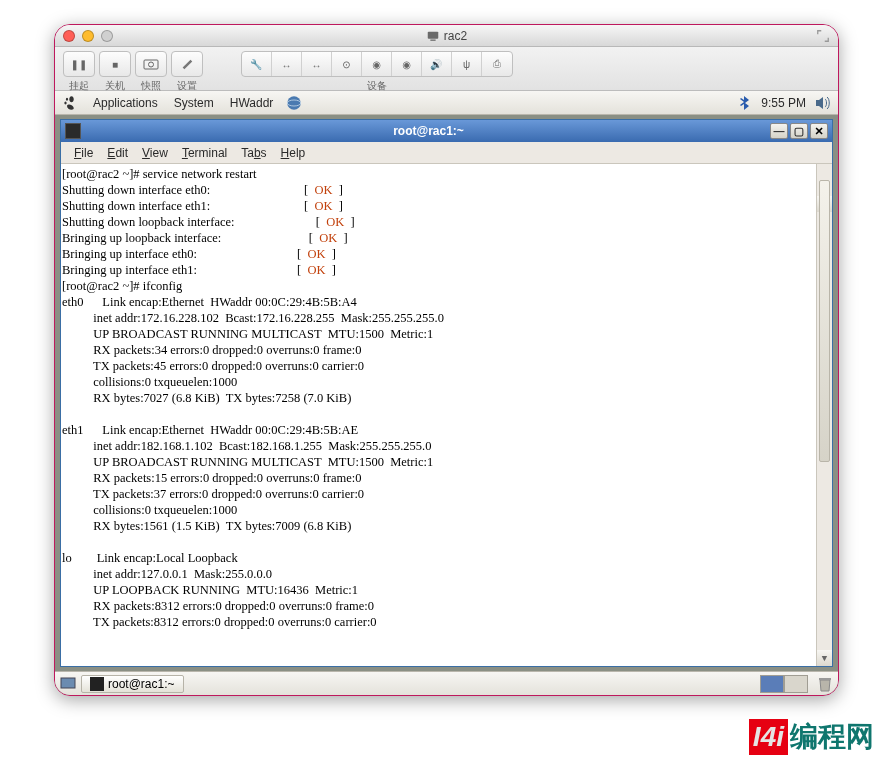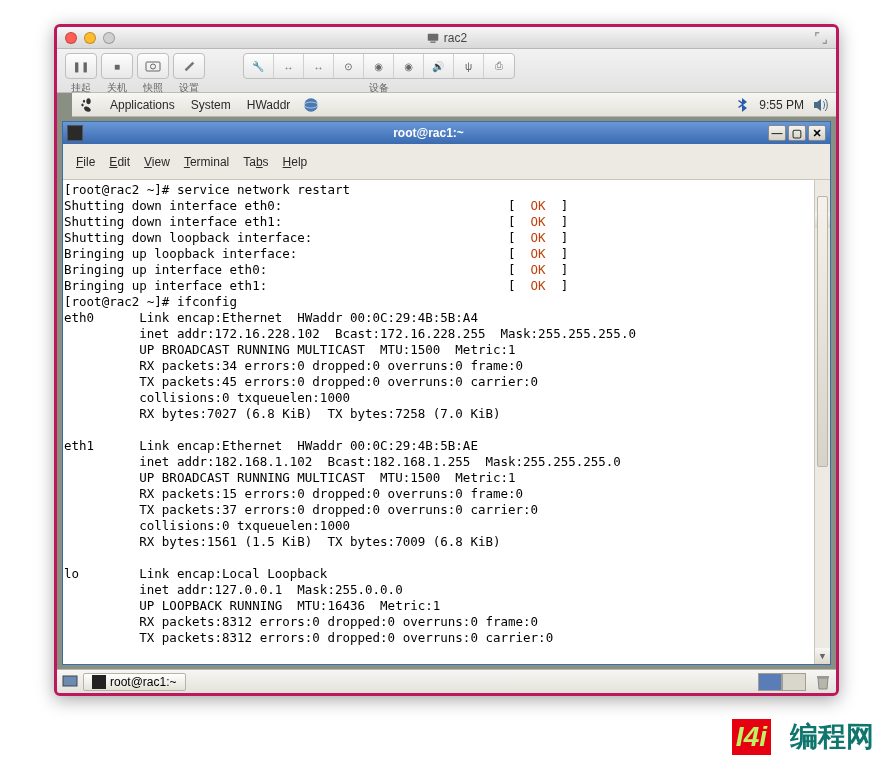--- a/index.html
+++ b/index.html
@@ -1,76 +1,76 @@
 <!DOCTYPE html>
 <html><head>
 <meta charset="utf-8">
 <style>
 * { margin: 0; padding: 0; box-sizing: border-box; }
 body { font-family: "Lucida Grande", Arial, sans-serif; background: #fff; width: 890px; height: 764px; position: relative; }
 
 
-.mac-window { position: absolute; left: 54px; top: 24px; width: 785px; height: 672px; background: #ededed; border: 3px solid #be185d; border-radius: 6px; box-shadow: 0 4px 18px rgba(0,0,0,0.35); overflow: hidden; }
+.mac-window { position: absolute; left: 54px; top: 24px; width: 785px; height: 672px; background: #ededed; border: 1px solid #be185d; border-radius: 16px; box-shadow: 0 4px 18px rgba(0,0,0,0.35); overflow: hidden; }
 .titlebar { height: 22px; background: linear-gradient(#f6f6f6,#d8d8d8); display: flex; align-items: center; padding: 0 8px; border-bottom: 1px solid #b8b8b8; position: relative; }
 .traffic { display: flex; gap: 7px; }
 .tl { width: 12px; height: 12px; border-radius: 50%; border: 0.5px solid rgba(0,0,0,0.25); }
 .tl.red { background: #ff5f57; }
 .tl.yel { background: #febc2e; }
 .tl.grn { background: #d0d0d0; }
 .titlebar-title { position: absolute; left: 0; right: 0; text-align: center; font-size: 12px; color: #444; display: flex; align-items: center; justify-content: center; gap: 4px; }
 .fullscreen-icon { margin-left: auto; width: 14px; height: 14px; color: #888; }
 
 
 .host-toolbar { height: 44px; background: linear-gradient(#f2f2f2,#e2e2e2); border-bottom: 1px solid #bcbcbc; display: flex; align-items: flex-start; padding: 4px 8px 0 8px; gap: 4px; font-size: 10px; color: #555; }
 .tb-group { display: flex; border: 1px solid #bfbfbf; border-radius: 4px; background: linear-gradient(#fdfdfd,#e8e8e8); }
 .tb-btn { width: 30px; height: 24px; display: flex; align-items: center; justify-content: center; border-right: 1px solid #d0d0d0; color: #666; }
 .tb-btn:last-child { border-right: none; }
 .tb-section { display: flex; flex-direction: column; align-items: center; gap: 2px; }
 .tb-label { font-size: 10px; color: #666; }
 .spacer { flex: 1; }
 
 
 .guest { position: absolute; left: 0; right: 0; top: 66px; bottom: 0; background: #8a8f84; }
-.gnome-panel { height: 24px; background: linear-gradient(#f7f6f3,#e4e2db); border-bottom: 1px solid #b9b6ac; display: flex; align-items: center; padding: 0 6px; font-size: 12px; color: #2a2a2a; margin-left: 15px; }
+.gnome-panel { height: 24px; background: linear-gradient(#f7f6f3,#e4e2db); border-bottom: 1px solid #b9b6ac; display: flex; align-items: center; padding: 0 6px; font-size: 12px; color: #2a2a2a; }
 .gnome-panel .foot { width: 18px; height: 18px; margin-right: 6px; }
 .gnome-menu { padding: 0 8px; }
 .gnome-panel .right { margin-left: auto; display: flex; align-items: center; gap: 8px; }
 .bt-icon { width: 16px; height: 16px; color: #2a5cad; }
 .time { font-size: 12px; }
 .vol-icon { width: 18px; height: 18px; }
 
 
 .term-window { position: absolute; left: 5px; top: 28px; right: 5px; bottom: 28px; border: 1px solid #3a6ea5; background: #fff; display: flex; flex-direction: column; }
 .term-title { height: 22px; background: linear-gradient(#6998d8,#3a6bb0); color: #fff; display: flex; align-items: center; padding: 0 4px; font-size: 12px; font-weight: bold; }
 .term-title .icon { width: 16px; height: 16px; background: #2a2a2a; margin-right: 6px; border: 1px solid #555; }
 .term-title .ttl { flex: 1; text-align: center; }
 .win-btns { display: flex; gap: 2px; }
 .win-btn { width: 18px; height: 16px; background: linear-gradient(#f4f3ef,#d4d2c8); border: 1px solid #888; border-radius: 2px; display: flex; align-items: center; justify-content: center; font-size: 11px; color: #333; font-family: sans-serif; }
-.term-menu { height: 36px; background: #ede9e3; border-bottom: 1px solid #cac6bc; display: flex; align-items: center; padding: 0 6px; font-size: 12px; color: #2a2a2a; gap: 0; }
+.term-menu { height: 22px; background: #ede9e3; border-bottom: 1px solid #cac6bc; display: flex; align-items: center; padding: 0 6px; font-size: 12px; color: #2a2a2a; gap: 0; }
 .term-menu span { padding: 0 7px; }
 .term-menu u { text-decoration: underline; }
 .term-body { flex: 1; background: #fff; padding: 2px 1px; font-family: "DejaVu Sans Mono","Courier New",monospace; font-size: 12.5px; line-height: 16px; color: #000; overflow: hidden; position: relative; white-space: pre; }
 .scrollbar { position: absolute; right: 0; top: 0; bottom: 0; width: 16px; background: #ede9e3; border-left: 1px solid #cac6bc; }
 .sb-arrow { height: 16px; background: linear-gradient(#f7f6f2,#ddd9cf); display:flex; align-items:center; justify-content:center; color:#666; font-size:9px; }
 .sb-track { position:absolute; top:16px; bottom:16px; left:0; right:0; }
 .sb-thumb { position:absolute; left:2px; right:2px; top:0; height:60%; background: linear-gradient(#f4f2eb,#d6d3c8); border:1px solid #b9b5a9; border-radius:2px; }
 .ok { color: #c2410c; }
 
 
 .gnome-bottom { position: absolute; left:0; right:0; bottom:0; height: 24px; background: linear-gradient(#f7f6f3,#e4e2db); border-top: 1px solid #b9b6ac; display:flex; align-items:center; padding: 0 4px; font-size: 12px; }
 .task-btn { display:flex; align-items:center; gap:4px; padding: 1px 8px; background: linear-gradient(#fff,#e4e2d8); border:1px solid #b6b3a8; border-radius:2px; margin-left:4px; }
 .task-btn .ticon { width:14px; height:14px; background:#222; }
 .pager { margin-left:auto; display:flex; }
 .pager div { width:24px; height:18px; border:1px solid #a09d93; background:#d9d6cc; }
 .pager div.active { background:#5a7db8; }
 .trash { width:18px; height:18px; margin-left:8px; }
 
 
 .watermark { position:absolute; right:16px; bottom:8px; display:flex; align-items:center; font-family: "Microsoft YaHei", sans-serif; font-size:28px; font-weight:bold; }
-.wm-box { background:#e60012; color:#bef264; padding:2px 4px; font-style:italic; margin-right:19px; }
+.wm-box { background:#e60012; color:#e5e5e5; padding:2px 4px; font-style:italic; margin-right:2px; }
 .wm-text { color:#0f766e; }
 
 svg { display:block; }
 </style>
 </head>
 <body>
 
 <div class="mac-window">
   <div class="titlebar">
     <div class="traffic">
@@ -177,21 +177,21 @@
         </div>
       </div>
       <div class="term-menu">
         <span><u>F</u>ile</span>
         <span><u>E</u>dit</span>
         <span><u>V</u>iew</span>
         <span><u>T</u>erminal</span>
         <span>Ta<u>b</u>s</span>
         <span><u>H</u>elp</span>
       </div>
-      <div class="term-body" id="term-body"><div style="padding-right: 18px;">[root@rac2 ~]# service network restart
+      <div class="term-body" id="term-body"><div style="padding-right: 18px; font-family: Liberation Serif, serif;">[root@rac2 ~]# service network restart
 Shutting down interface eth0:                              [  <span class="ok">OK</span>  ]
 Shutting down interface eth1:                              [  <span class="ok">OK</span>  ]
 Shutting down loopback interface:                          [  <span class="ok">OK</span>  ]
 Bringing up loopback interface:                            [  <span class="ok">OK</span>  ]
 Bringing up interface eth0:                                [  <span class="ok">OK</span>  ]
 Bringing up interface eth1:                                [  <span class="ok">OK</span>  ]
 [root@rac2 ~]# ifconfig
 eth0      Link encap:Ethernet  HWaddr 00:0C:29:4B:5B:A4
           inet addr:172.16.228.102  Bcast:172.16.228.255  Mask:255.255.255.0
           UP BROADCAST RUNNING MULTICAST  MTU:1500  Metric:1

